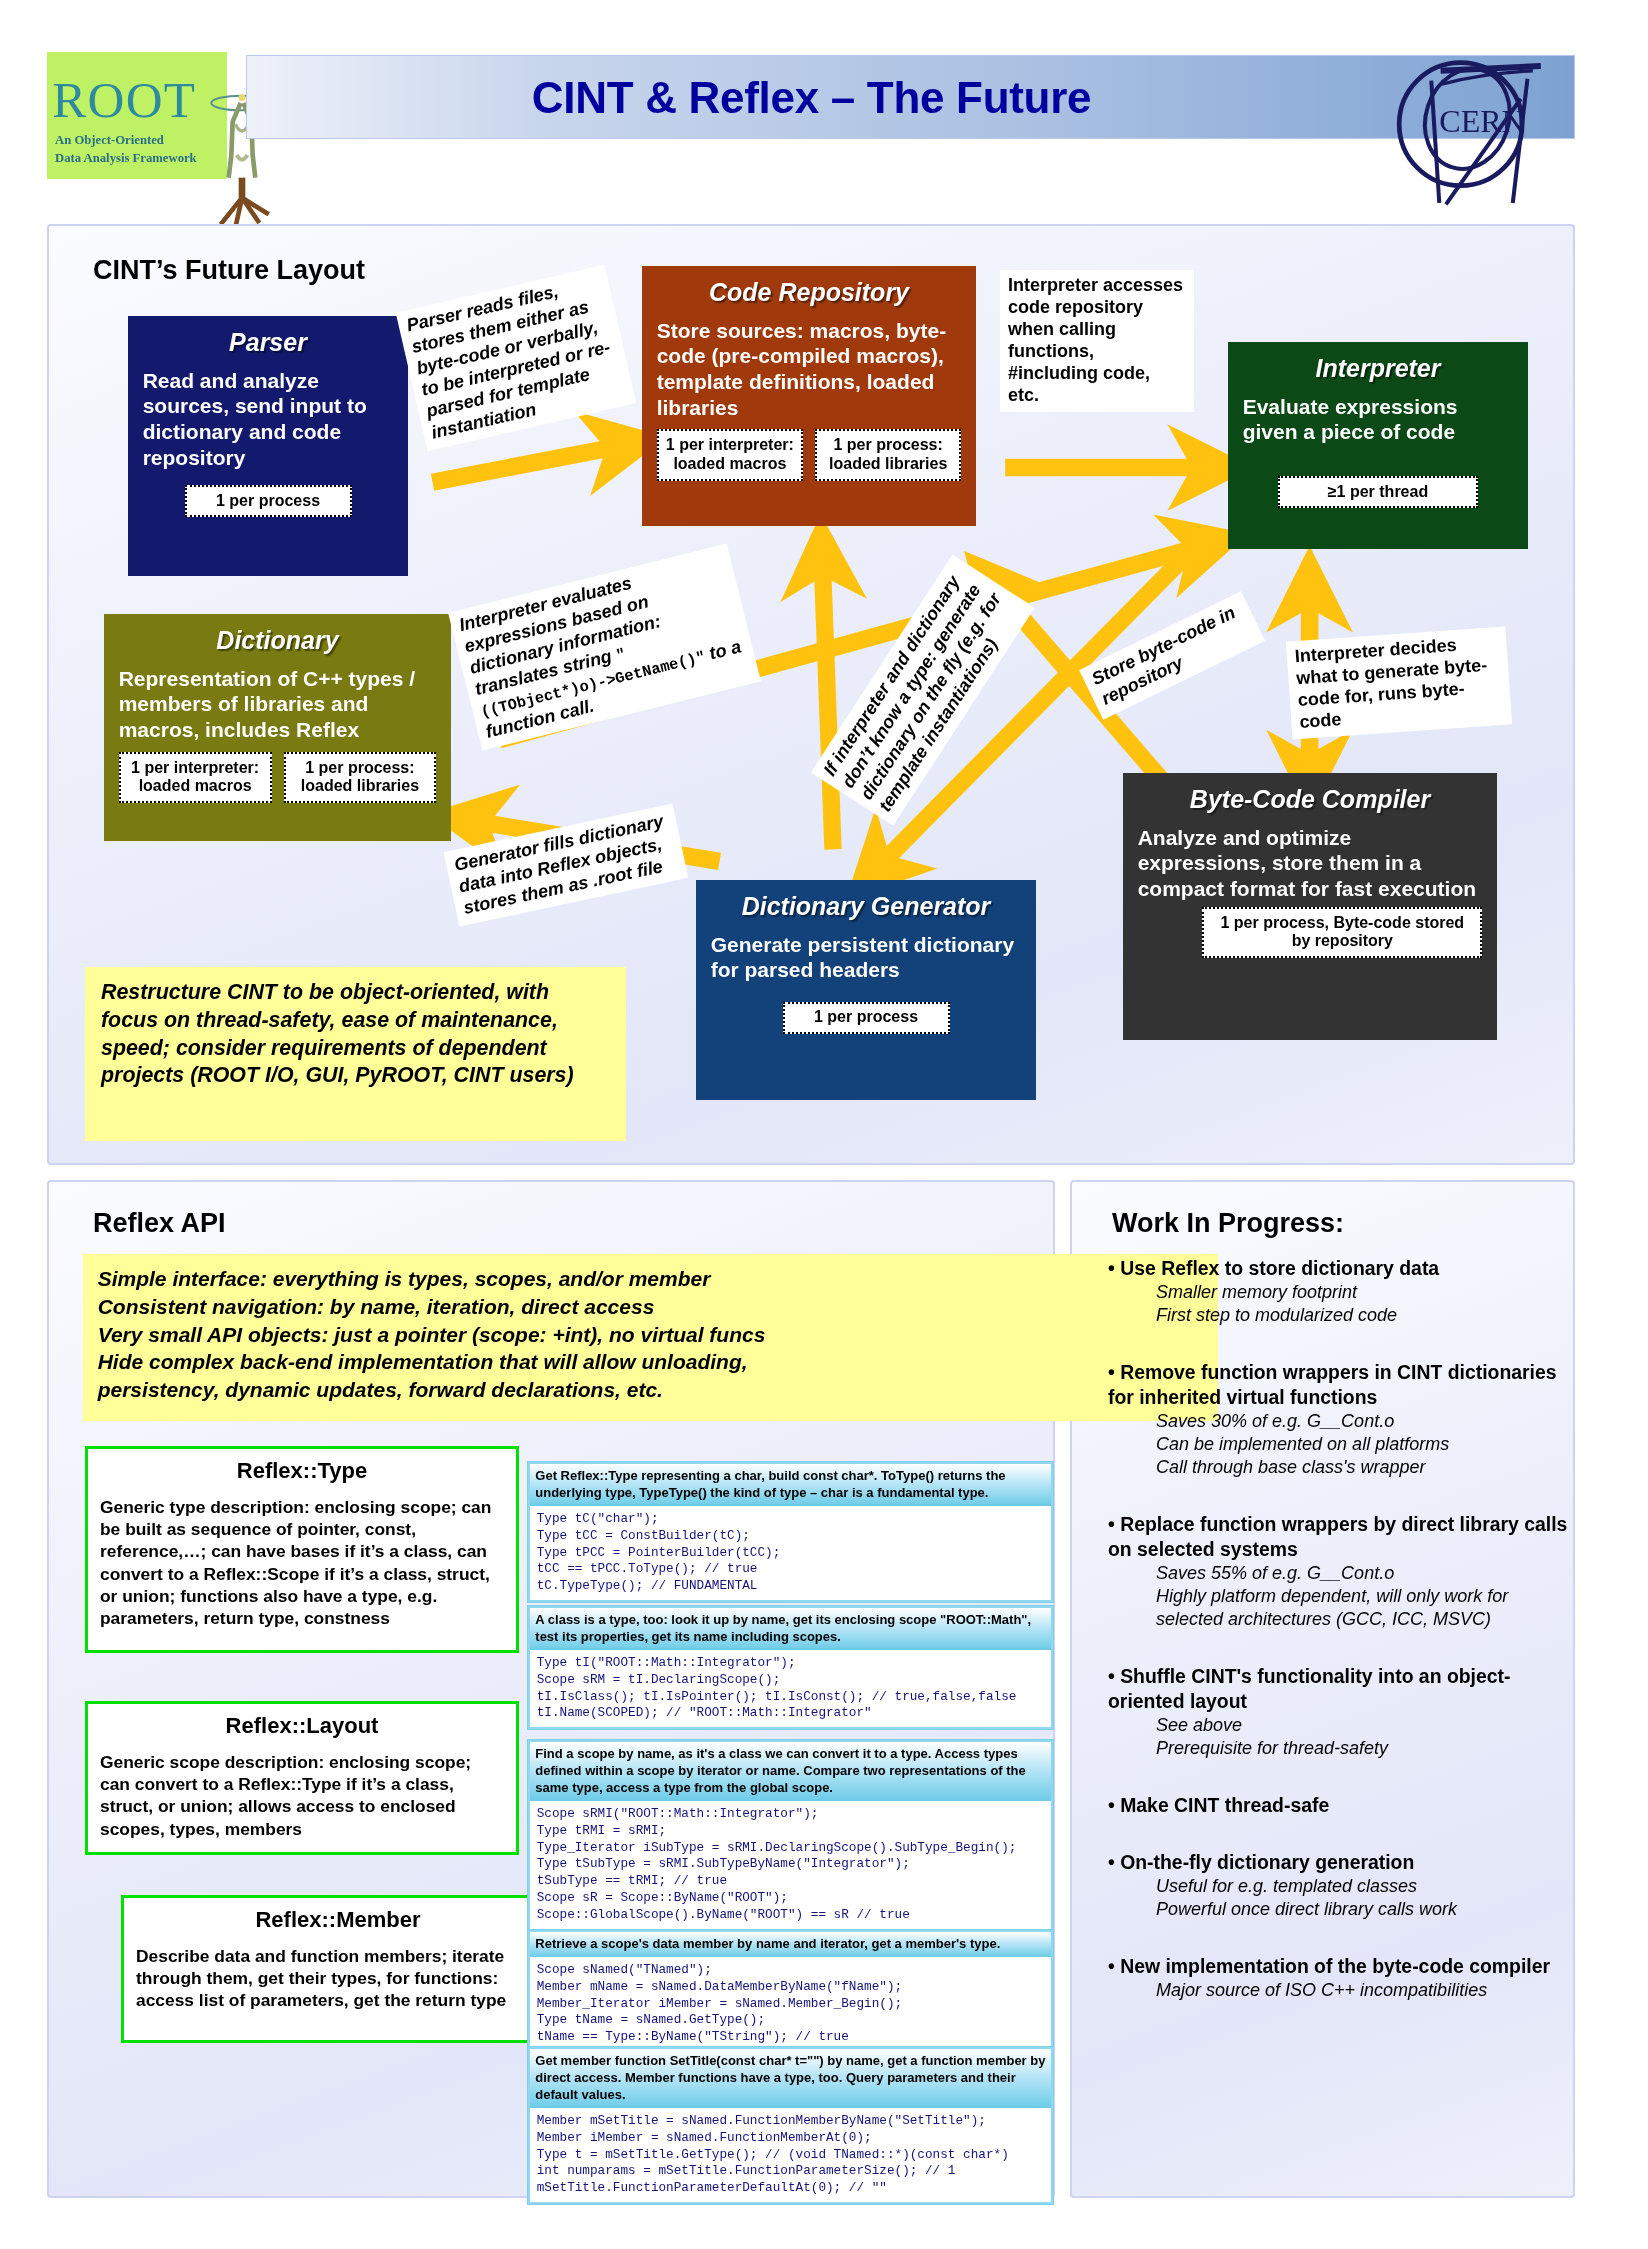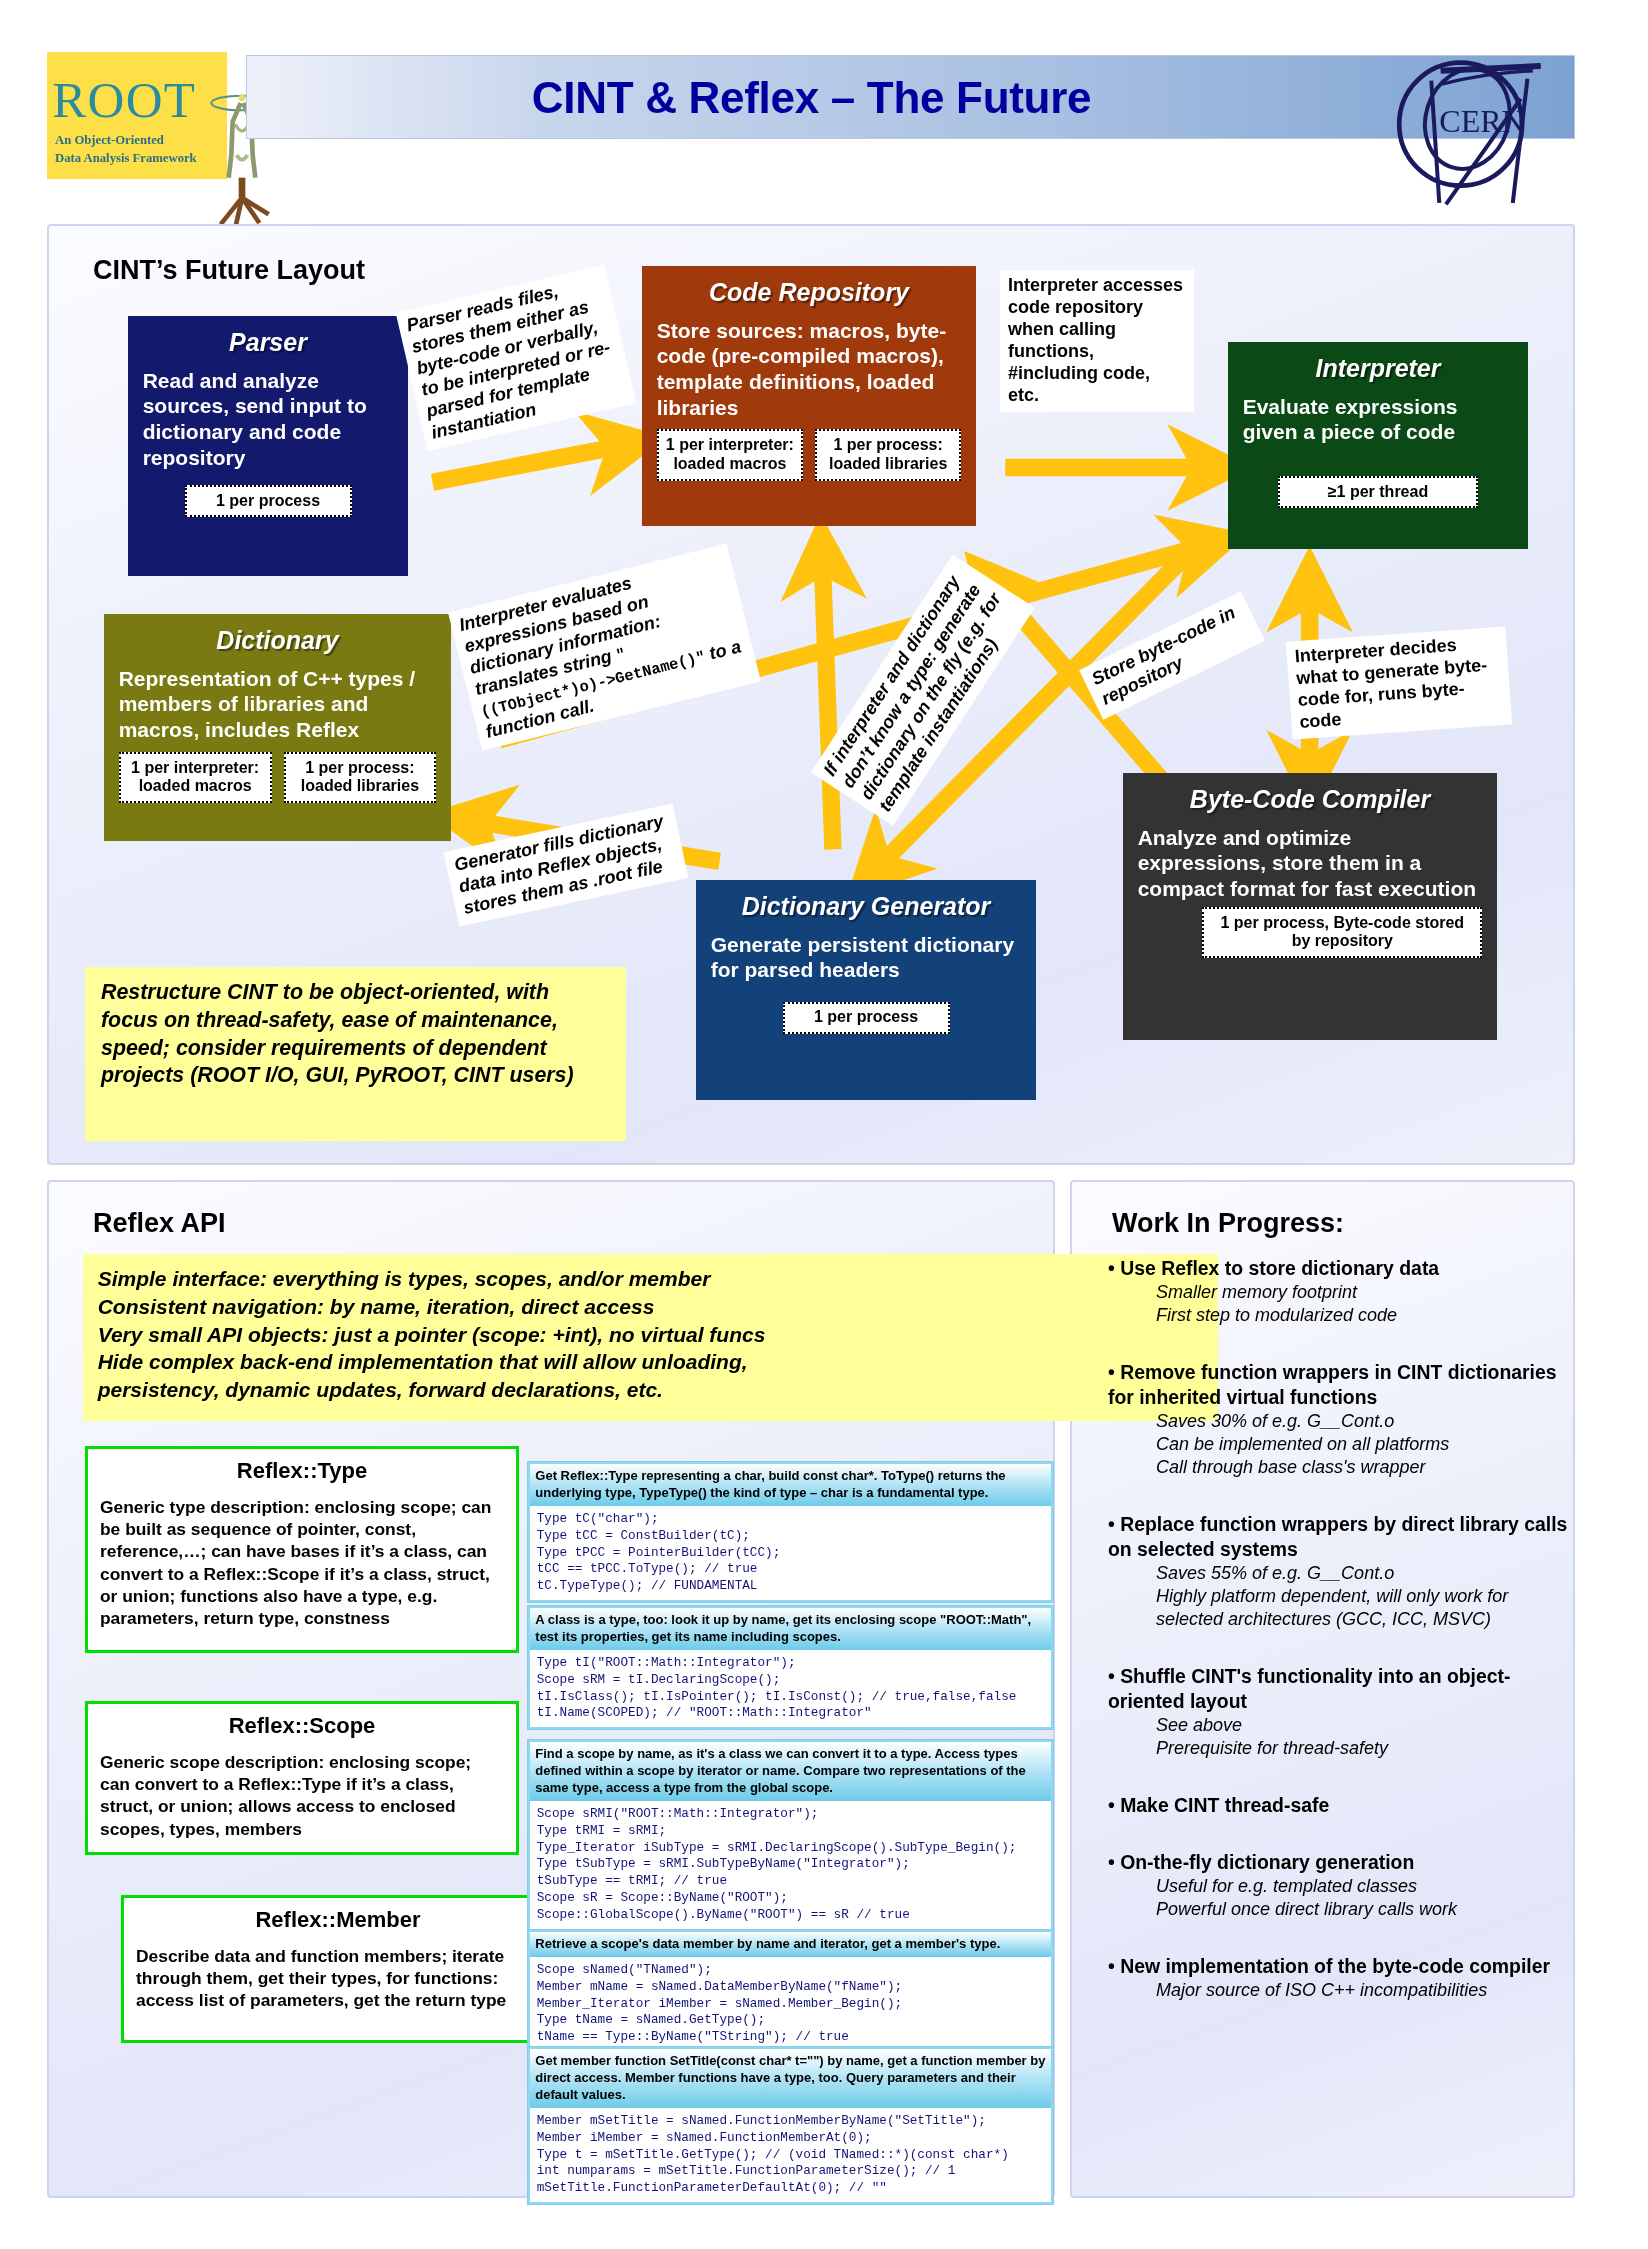--- a/index.html
+++ b/index.html
@@ -10,21 +10,21 @@
     position: relative;
     overflow: hidden;
   }
 
   
   #header {
     position: absolute; left: 0; top: 0; width: 1648px; height: 207px;
   }
   #root-logo {
     position: absolute; left: 47px; top: 52px; width: 180px; height: 127px;
-    background: #fde047;
+    background: #bef264;
   }
   #root-logo .rootword {
     position: absolute; left: 5.3px; top: 18.7px;
     font-family: "Liberation Serif", serif;
     font-size: 51px; letter-spacing: 1.3px;
     color: #2e8b9e; font-weight: 400;
   }
   #root-logo .tagline1 {
     position: absolute; left: 8px; top: 81px;
     font-family: "Liberation Serif", serif;
@@ -356,21 +356,21 @@
   <div>Very small API objects: just a pointer (scope: +int), no virtual funcs</div>
   <div>Hide complex back-end implementation that will allow unloading,</div>
   <div>persistency, dynamic updates, forward declarations, etc.</div>
 </div>
 
 <div class="greenbox" id="g-type">
   <div class="gtitle">Reflex::Type</div>
   <div class="gbody">Generic type description: enclosing scope; can be built as sequence of pointer, const, reference,…; can have bases if it’s a class, can convert to a Reflex::Scope if it’s a class, struct, or union; functions also have a type, e.g. parameters, return type, constness</div>
 </div>
 <div class="greenbox" id="g-scope">
-  <div class="gtitle">Reflex::Scope</div>
+  <div class="gtitle">Reflex::Layout</div>
   <div class="gbody">Generic scope description: enclosing scope; can convert to a Reflex::Type if it’s a class, struct, or union; allows access to enclosed scopes, types, members</div>
 </div>
 <div class="greenbox" id="g-member">
   <div class="gtitle">Reflex::Member</div>
   <div class="gbody">Describe data and function members; iterate through them, get their types, for functions: access list of parameters, get the return type</div>
 </div>
 
 <div class="codeblock" id="cb1">
   <div class="cb-head">Get Reflex::Type representing a char, build const char*. ToType() returns the underlying type, TypeType() the kind of type – char is a fundamental type.</div>
   <div class="cb-code">Type tC("char");

